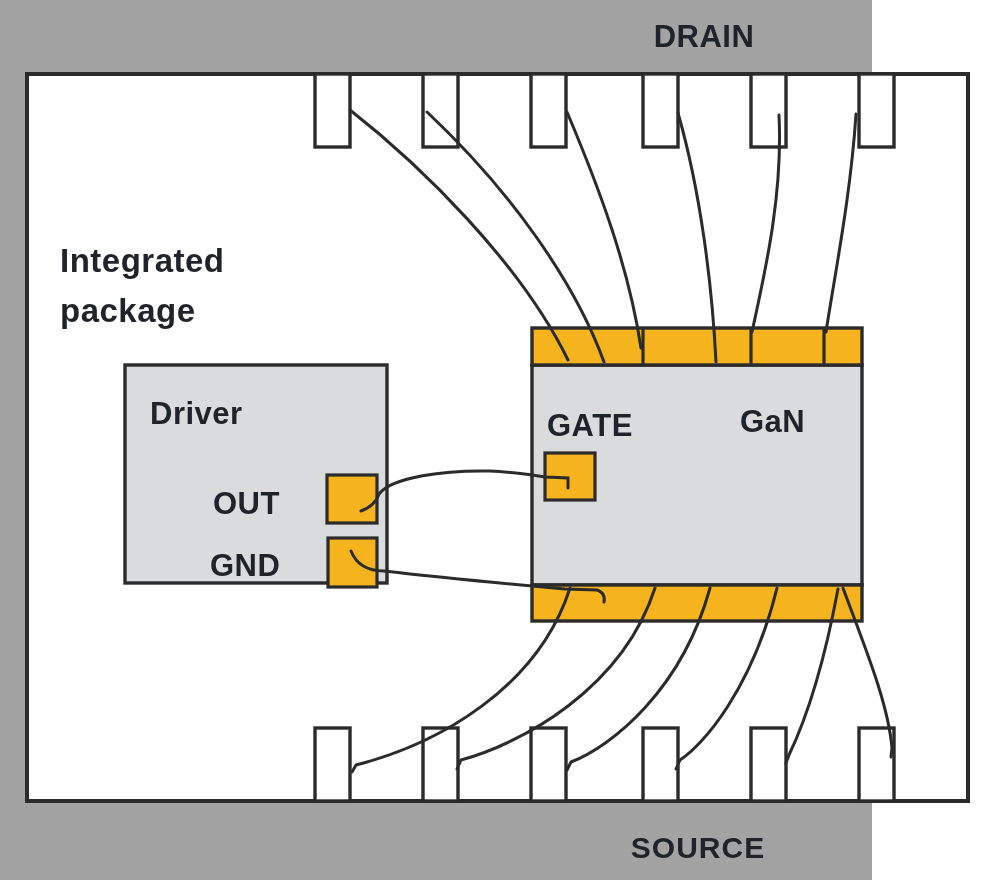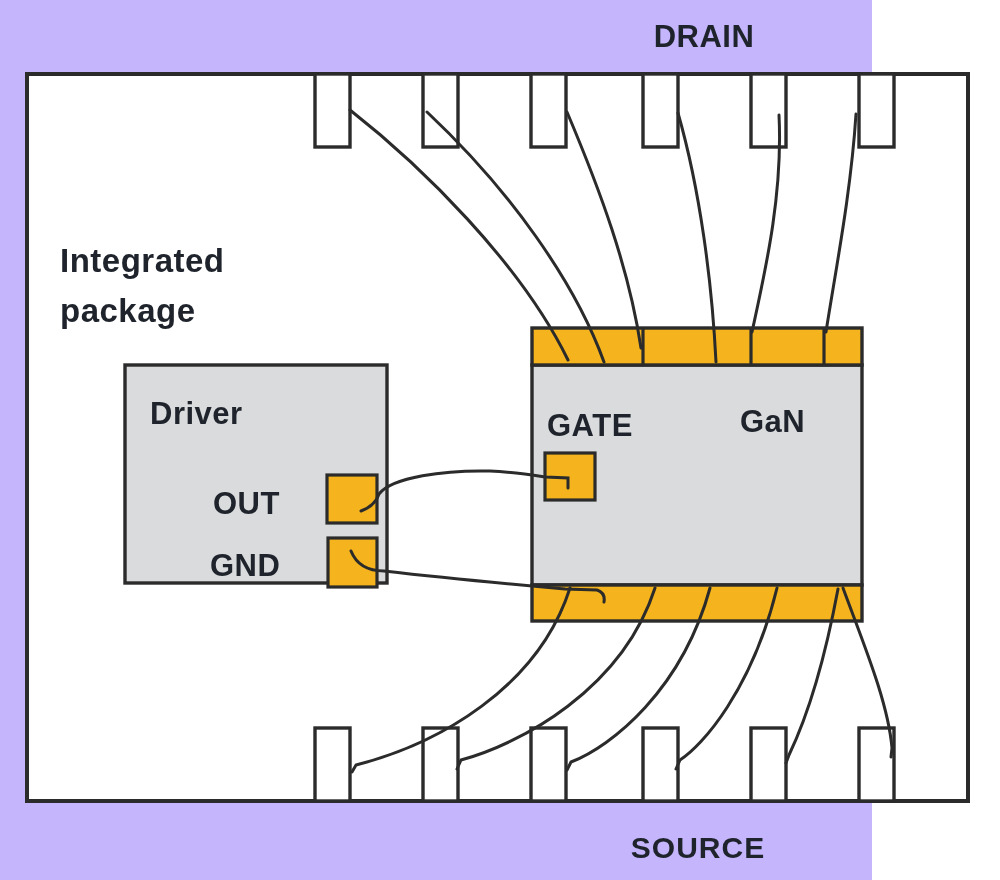--- a/index.html
+++ b/index.html
@@ -1,19 +1,19 @@
 <!DOCTYPE html>
 <html><head>
 <meta charset="utf-8">
 <style>
   html,body{margin:0;padding:0;background:#ffffff;}
   .stage{
     position:relative;
     width:872px;height:880px;
-    background:#c4b5fd;
+    background:#a3a3a3;
     font-family:"Liberation Sans", sans-serif;
   }
   svg{display:block;}
   .outline{fill:#ffffff;stroke:#2b2b2b;stroke-width:4;}
   .pin{fill:#ffffff;stroke:#2b2b2b;stroke-width:3.4;}
   .die-body{fill:#d9dbdc;stroke:#2b2b2b;stroke-width:3.4;}
   .driver-body{fill:#d9dbdc;stroke:#2b2b2b;stroke-width:3.4;}
   .pad{fill:#f5b41d;stroke:#2b2b2b;stroke-width:3.2;}
   .bar{fill:#f5b41d;stroke:#2b2b2b;stroke-width:3.4;}
   .divider{stroke:#2b2b2b;stroke-width:3.2;}

